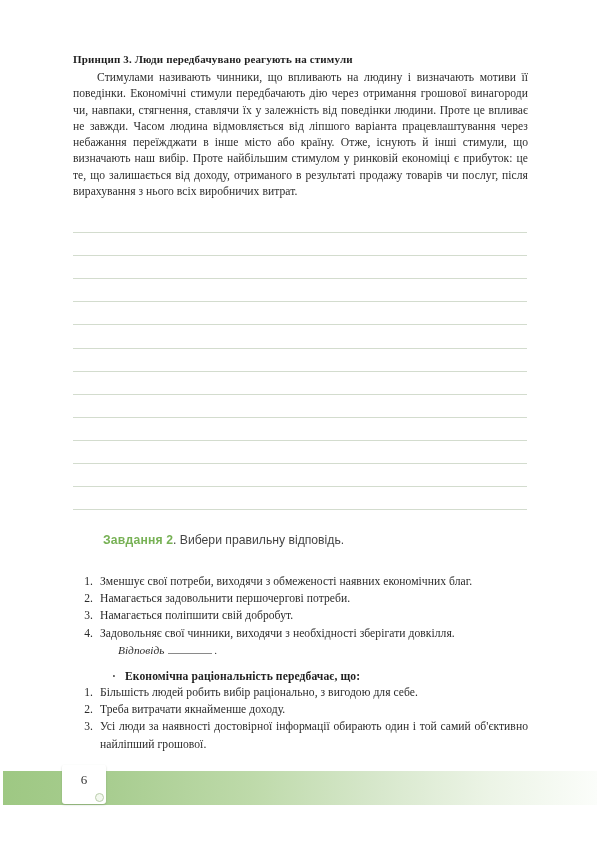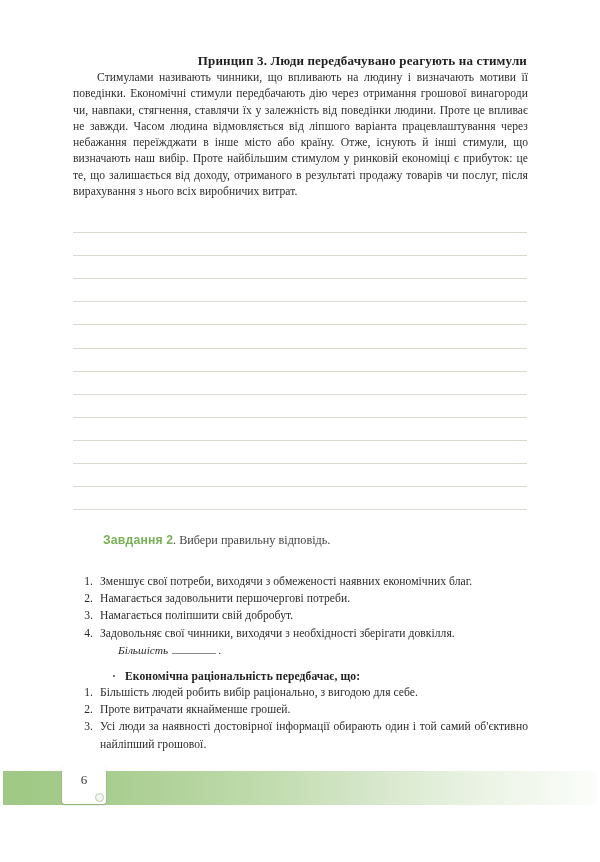--- a/index.html
+++ b/index.html
@@ -21,24 +21,24 @@
     inset: 0;
     background: #ffffff;
   }
 
   
   .section-heading {
     position: absolute;
     left: 73px;
     top: 53px;
     width: 454px;
-    text-align: right;
+    text-align: left;
     font-family: "Liberation Serif", serif;
     font-weight: bold;
-    font-size: 13px;
+    font-size: 11px;
     letter-spacing: 0.15px;
     color: #1f1f1f;
   }
 
   
   .body-text {
     position: absolute;
     left: 73px;
     top: 70px;
     width: 455px;
@@ -83,21 +83,21 @@
     font-family: "Liberation Sans", sans-serif;
     letter-spacing: 0.2px;
     margin-top: 20px;
   }
   .task-num {
     font-weight: bold;
     color: #77b155;
     font-family: "Liberation Sans", sans-serif;
   }
   .task-instruction {
-    font-family: Liberation Serif, serif;
+    font-family: Liberation Sans, sans-serif;
     color: #454545;
   }
 
   .bullet-head {
     position: absolute;
     font-size: 11.6px;
     font-weight: bold;
     color: #1f1f1f;
     white-space: nowrap;
     letter-spacing: 0.1px;
@@ -252,35 +252,35 @@
       <span class="idx">3.</span>
       <span class="txt">Намагається поліпшити свій добробут.</span>
     </div>
     <div class="num-item">
       <span class="idx">4.</span>
       <span class="txt">Задовольняє свої чинники, виходячи з необхідності зберігати довкілля.</span>
     </div>
   </div>
 
   <div class="answer-row">
-    <span>Більшість</span><span class="answer-blank"></span><span class="answer-dot">.</span>
+    <span>Відповідь</span><span class="answer-blank"></span><span class="answer-dot">.</span>
   </div>
 
   <div class="bullet-head" style="left:103px; top:670px;text-align:center;">
     <span class="dot">·</span><span>Економічна раціональність передбачає, що:</span>
   </div>
 
   <div class="num-list" style="top:684px;">
     <div class="num-item">
       <span class="idx">1.</span>
       <span class="txt">Більшість людей робить вибір раціонально, з вигодою для себе.</span>
     </div>
     <div class="num-item">
       <span class="idx">2.</span>
-      <span class="txt">Проте витрачати якнайменше грошей.</span>
+      <span class="txt">Треба витрачати якнайменше доходу.</span>
     </div>
     <div class="num-item">
       <span class="idx">3.</span>
       <span class="txt">Усі люди за наявності достовірної інформації обирають один і той самий об'єктивно найліпший грошової.</span>
     </div>
   </div>
 
   <div class="footer-bar"></div>
   <div class="page-num-box">
     <div class="page-num">6</div>

